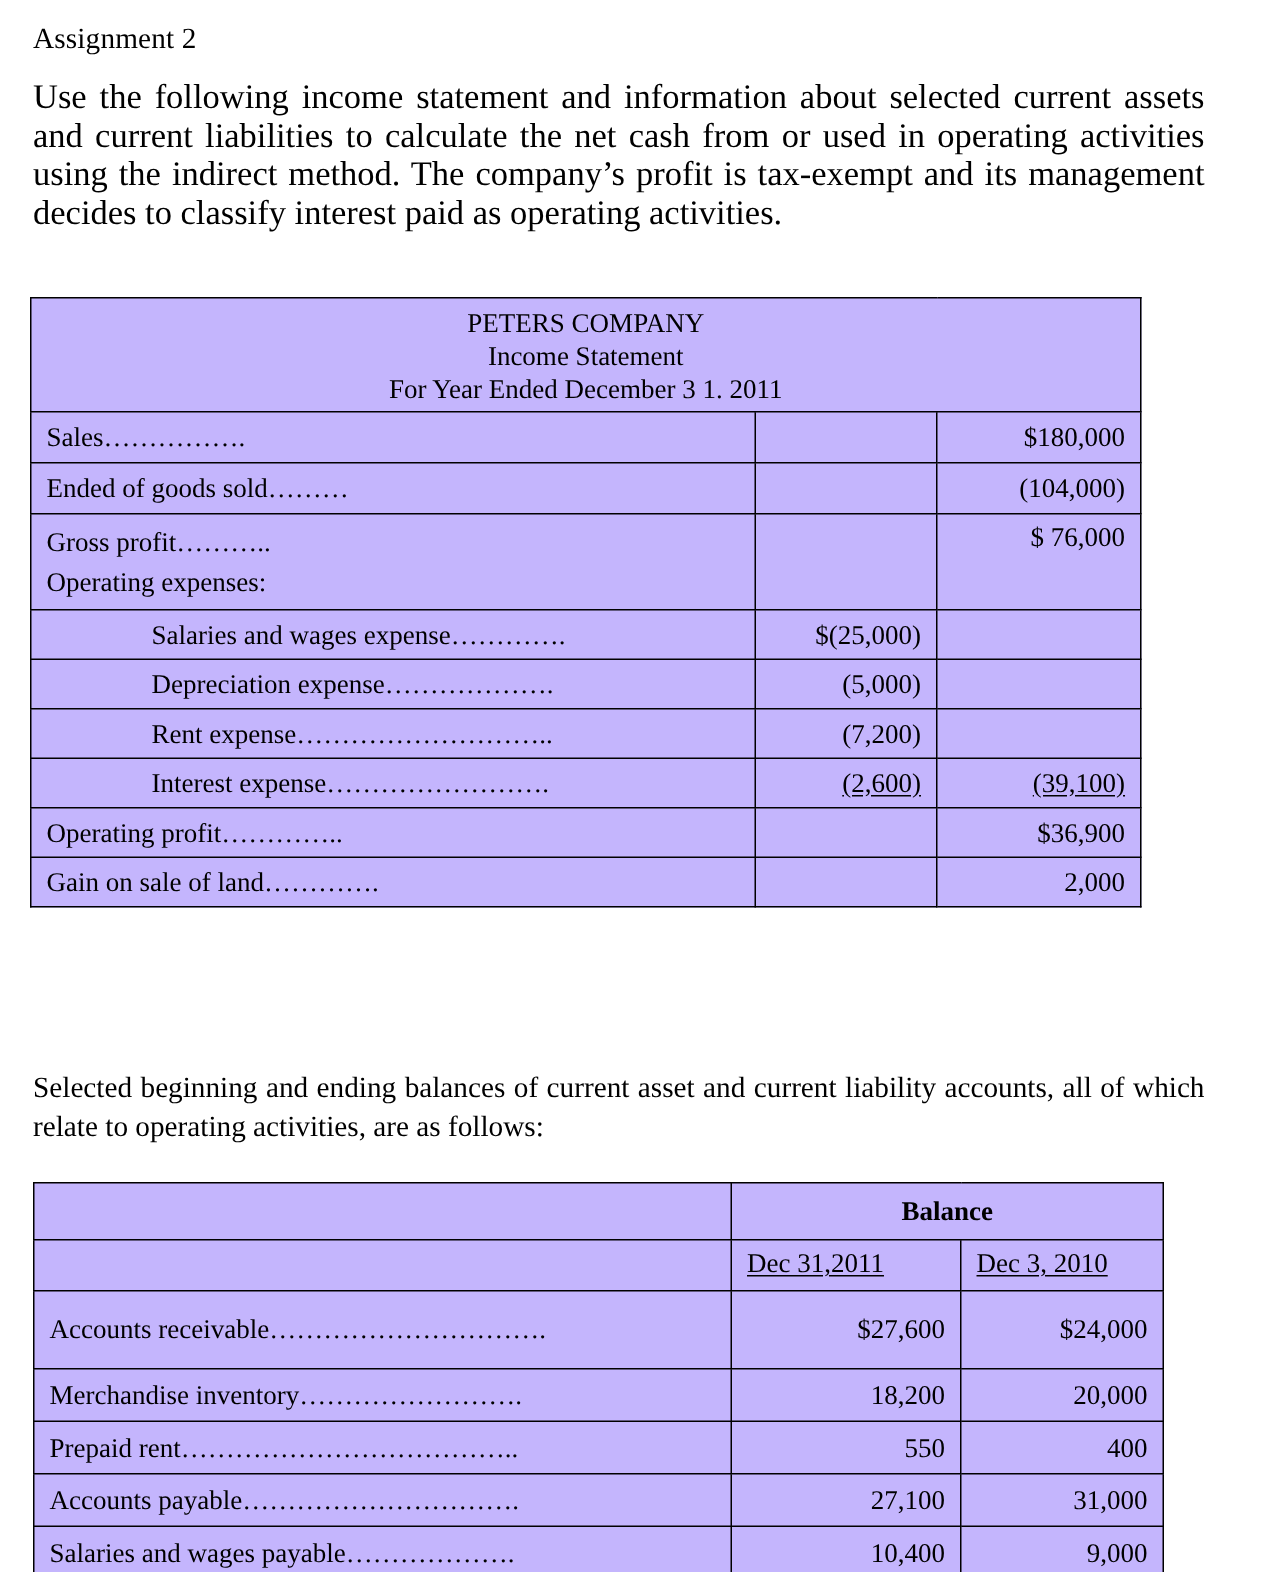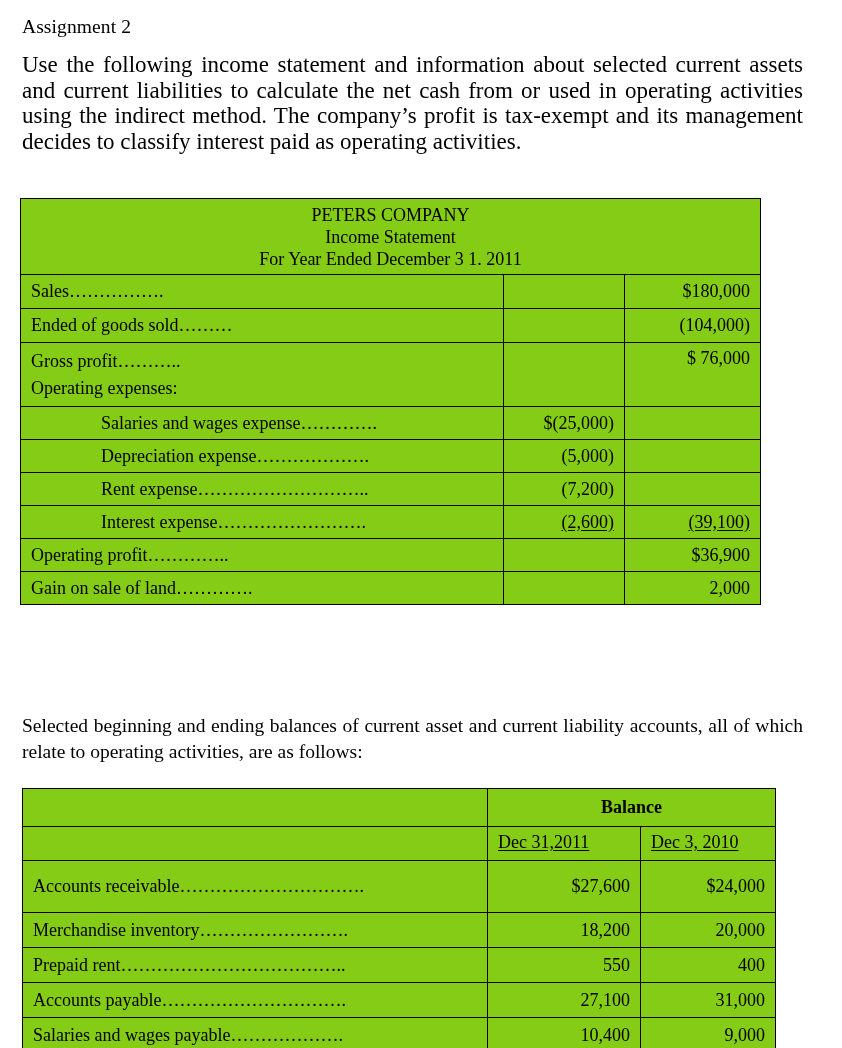--- a/index.html
+++ b/index.html
@@ -59,21 +59,21 @@
     text-align: justify;
     text-justify: inter-word;
   }
 
   
   table.fin {
     position: absolute;
     border-collapse: collapse;
     table-layout: fixed;
     font-size: 18px;
-    background: #84cc16;
+    background: #c4b5fd;
   }
   table.fin td {
     border: 1.6px solid #000;
     padding: 0;
     vertical-align: middle;
     font-size: 18px;
     line-height: 21px;
   }
 
   

